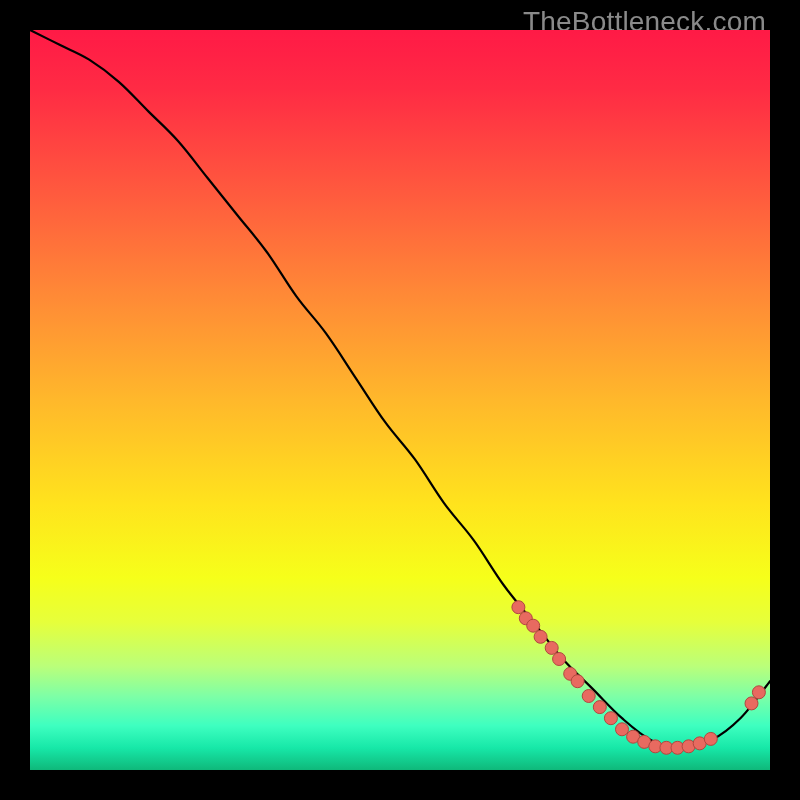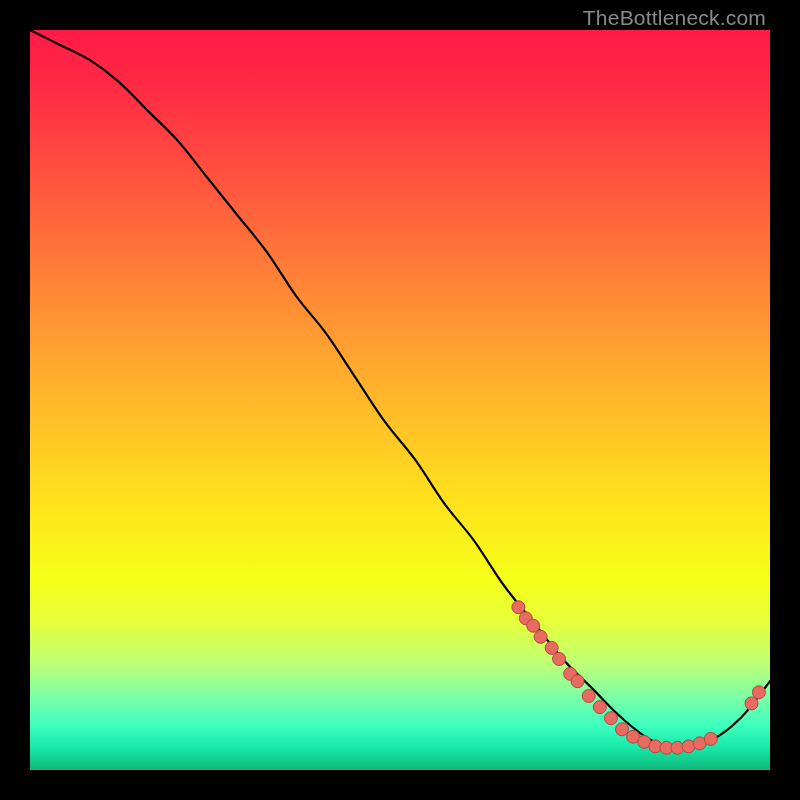--- a/index.html
+++ b/index.html
@@ -39,21 +39,21 @@
       #3effc0 94%,
       #17e8a8 97%,
       #0fb87a 100%
     );
   }
   .watermark {
     position: absolute;
     top: 6px;
     right: 34px;
     color: #8a8a8a;
-    font-size: 21px;
+    font-size: 28px;
     font-weight: 500;
     letter-spacing: 0.2px;
     user-select: none;
   }
   svg.curve {
     position: absolute;
     left: 0;
     top: 0;
     width: 740px;
     height: 740px;

